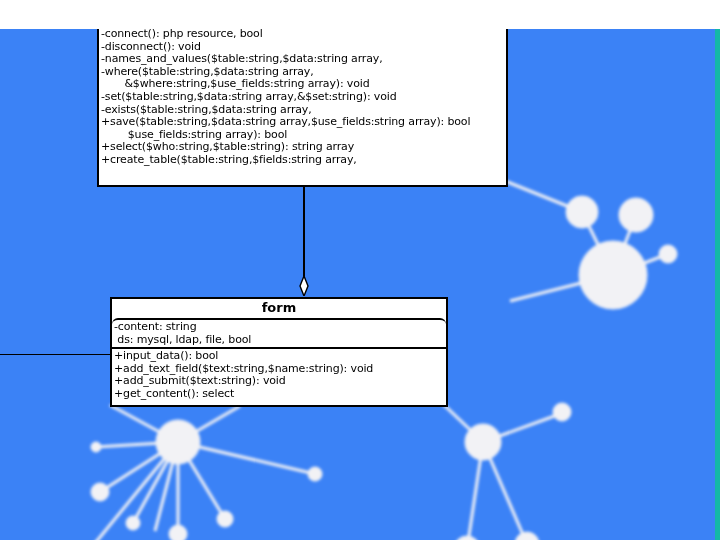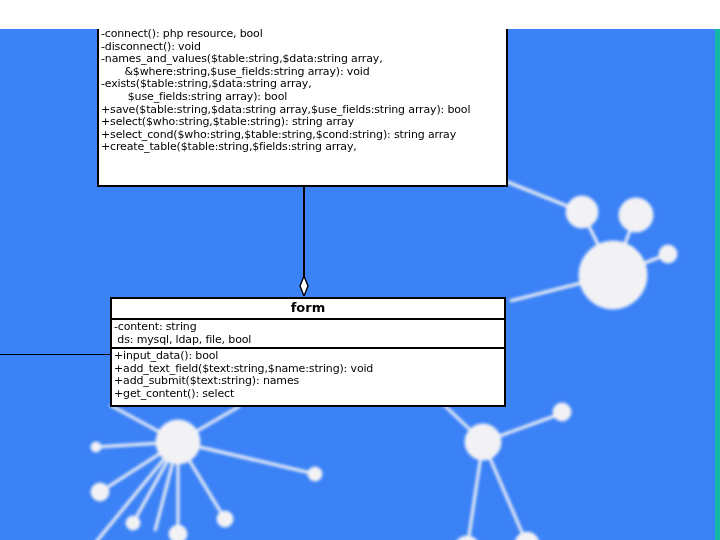--- a/index.html
+++ b/index.html
@@ -72,24 +72,24 @@
     border-top: none;
   }
   #db-ops {
     padding-top: 7px;
   }
 
   
   #form-class {
     left: 110px;
     top: 268px;
-    width: 396px;
+    width: 338px;
     height: 110px;
   }
-  #form-attrs { padding: 1px 0 1px 0; }
+  #form-attrs { padding: 1px 0 1px 0; border-radius: 6px; }
   #form-ops   { padding: 1px 0 0 0; }
 
   
   .connector {
     position: absolute;
     background: #000000;
     z-index: 4;
   }
   #assoc-vertical {
     left: 303px;
@@ -169,26 +169,27 @@
       <circle cx="467" cy="520" r="13"></circle>
       <circle cx="527" cy="515" r="12"></circle>
     </g>
   </svg>
 
   <div class="uml-box" id="db-class">
     <div class="uml-compartment" id="db-ops">
       <div class="uml-line">-connect(): php resource, bool</div>
       <div class="uml-line">-disconnect(): void</div>
       <div class="uml-line">-names_and_values($table:string,$data:string array,</div>
+      <div class="uml-line">-where($table:string,$data:string array,</div>
       <div class="uml-line">       &amp;$where:string,$use_fields:string array): void</div>
+      <div class="uml-line">-set($table:string,$data:string array,&amp;$set:string): void</div>
       <div class="uml-line">-exists($table:string,$data:string array,</div>
+      <div class="uml-line">+save($table:string,$data:string array,$use_fields:string array): bool</div>
       <div class="uml-line">        $use_fields:string array): bool</div>
-      <div class="uml-line">+save($table:string,$data:string array,$use_fields:string array): bool</div>
       <div class="uml-line">+select($who:string,$table:string): string array</div>
-      <div class="uml-line">+select_cond($who:string,$table:string,$cond:string): string array</div>
       <div class="uml-line">+create_table($table:string,$fields:string array,</div>
 
     </div>
   </div>
 
   <div class="connector" id="assoc-vertical"></div>
   <svg id="assoc-diamond" viewBox="0 0 10 20" xmlns="http://www.w3.org/2000/svg">
     <polygon points="5,0 9,10 5,20 1,10" fill="#ffffff" stroke="#000000" stroke-width="1.4"></polygon>
   </svg>
 
@@ -198,18 +199,18 @@
     <div class="uml-compartment">
       <div class="uml-title">form</div>
     </div>
     <div class="uml-compartment" id="form-attrs">
       <div class="uml-line">-content: string</div>
       <div class="uml-line"> ds: mysql, ldap, file, bool</div>
     </div>
     <div class="uml-compartment" id="form-ops">
       <div class="uml-line">+input_data(): bool</div>
       <div class="uml-line">+add_text_field($text:string,$name:string): void</div>
-      <div class="uml-line">+add_submit($text:string): names</div>
+      <div class="uml-line">+add_submit($text:string): void</div>
       <div class="uml-line">+get_content(): select</div>
     </div>
   </div>
 
 </div>
 
 </body></html>

